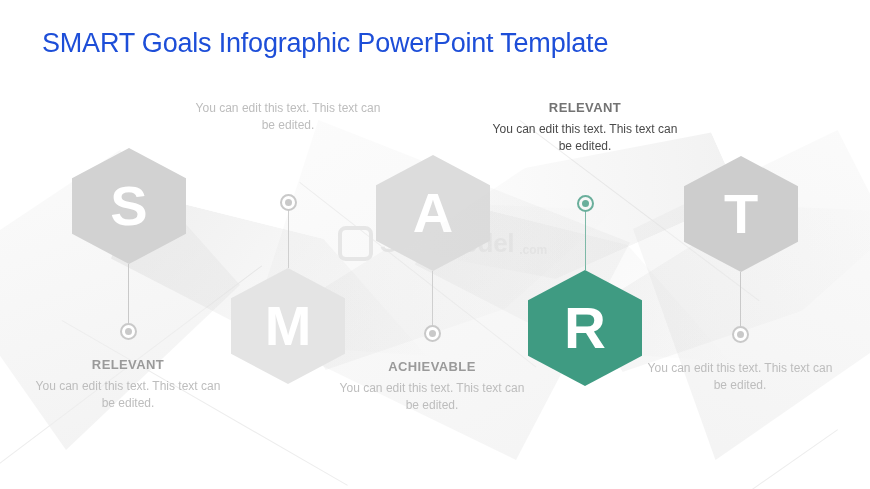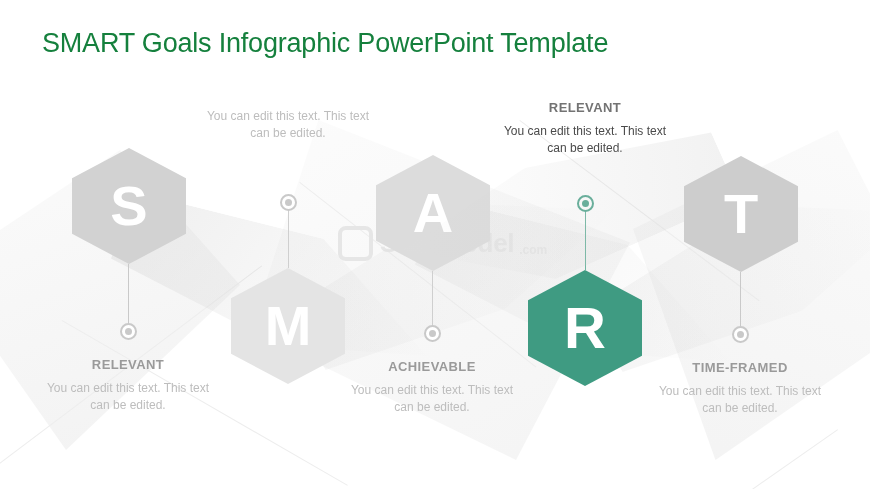--- a/index.html
+++ b/index.html
@@ -38,21 +38,21 @@
     transform-origin: 0 0;
   }
 
   
   .title {
     position: absolute;
     left: 42px;
     top: 26px;
     font-size: 27px;
     line-height: 34px;
-    color: #15803d;
+    color: #1d4ed8;
     font-family: "Liberation Sans Narrow", "Liberation Sans", sans-serif;
     letter-spacing: -0.2px;
     white-space: nowrap;
   }
 
   
   .watermark {
     position: absolute;
     left: 338px;
     top: 226px;
@@ -151,21 +151,21 @@
     font-weight: bold;
     letter-spacing: 0.4px;
     color: #9a9a9a;
     margin: 0 0 6px 0;
   }
   .block-head.is-accent { color: #737373; }
   .block-body {
     font-size: 12px;
     line-height: 17px;
     color: #bdbdbd;
-    margin: 8px;
+    margin: 0;
   }
   .block-body.is-accent { color: #4a4a4a; }
 </style>
 </head>
 <body>
 
 <div id="slide">
 
   <div class="bg-layer">
     <div class="bg-diag" style="left:-60px; top:150px; width:300px; height:300px;
@@ -260,18 +260,17 @@
     <div class="hex-shadow" style="left:740px; top:197px;
                 clip-path: polygon(0% 0%, 61% 0%, 100% 78%, 56% 100%, 0% 62%);
                 background: linear-gradient(110deg, rgba(203,203,203,0.26), rgba(245,245,245,0.02));
                 transform: rotate(156deg); transform-origin: 0 0;"></div>
     <div class="hex" style="left:684px; top:156px; background:#cdcdcd;">
       <span class="hex-letter">T</span>
     </div>
     <div class="stem" style="left:740px; top:272px; height:56px; background:#c9c9c9;"></div>
     <div class="marker" style="left:732px; top:326px;"></div>
     <div class="block" style="left:640px; top:360px;">
-      <p class="block-head">TIME-FRAMED</p>
       <p class="block-body">You can edit this text. This text can be edited.</p>
     </div>
   </div>
 
 </div>
 
 </body></html>

